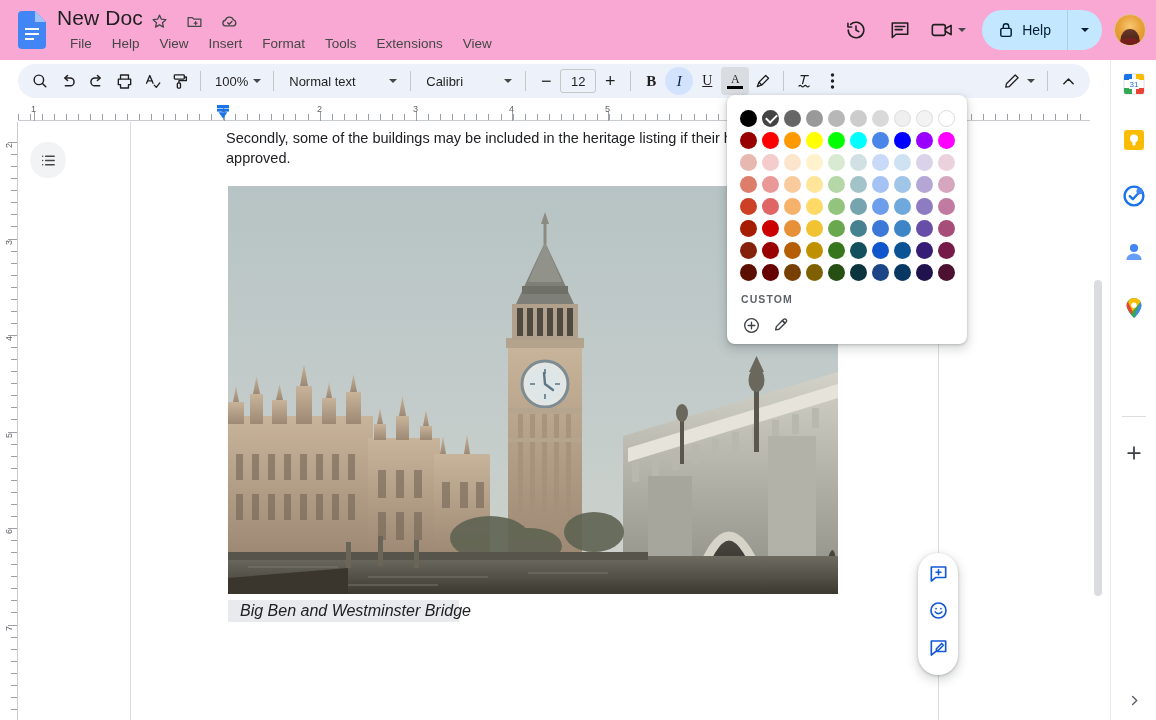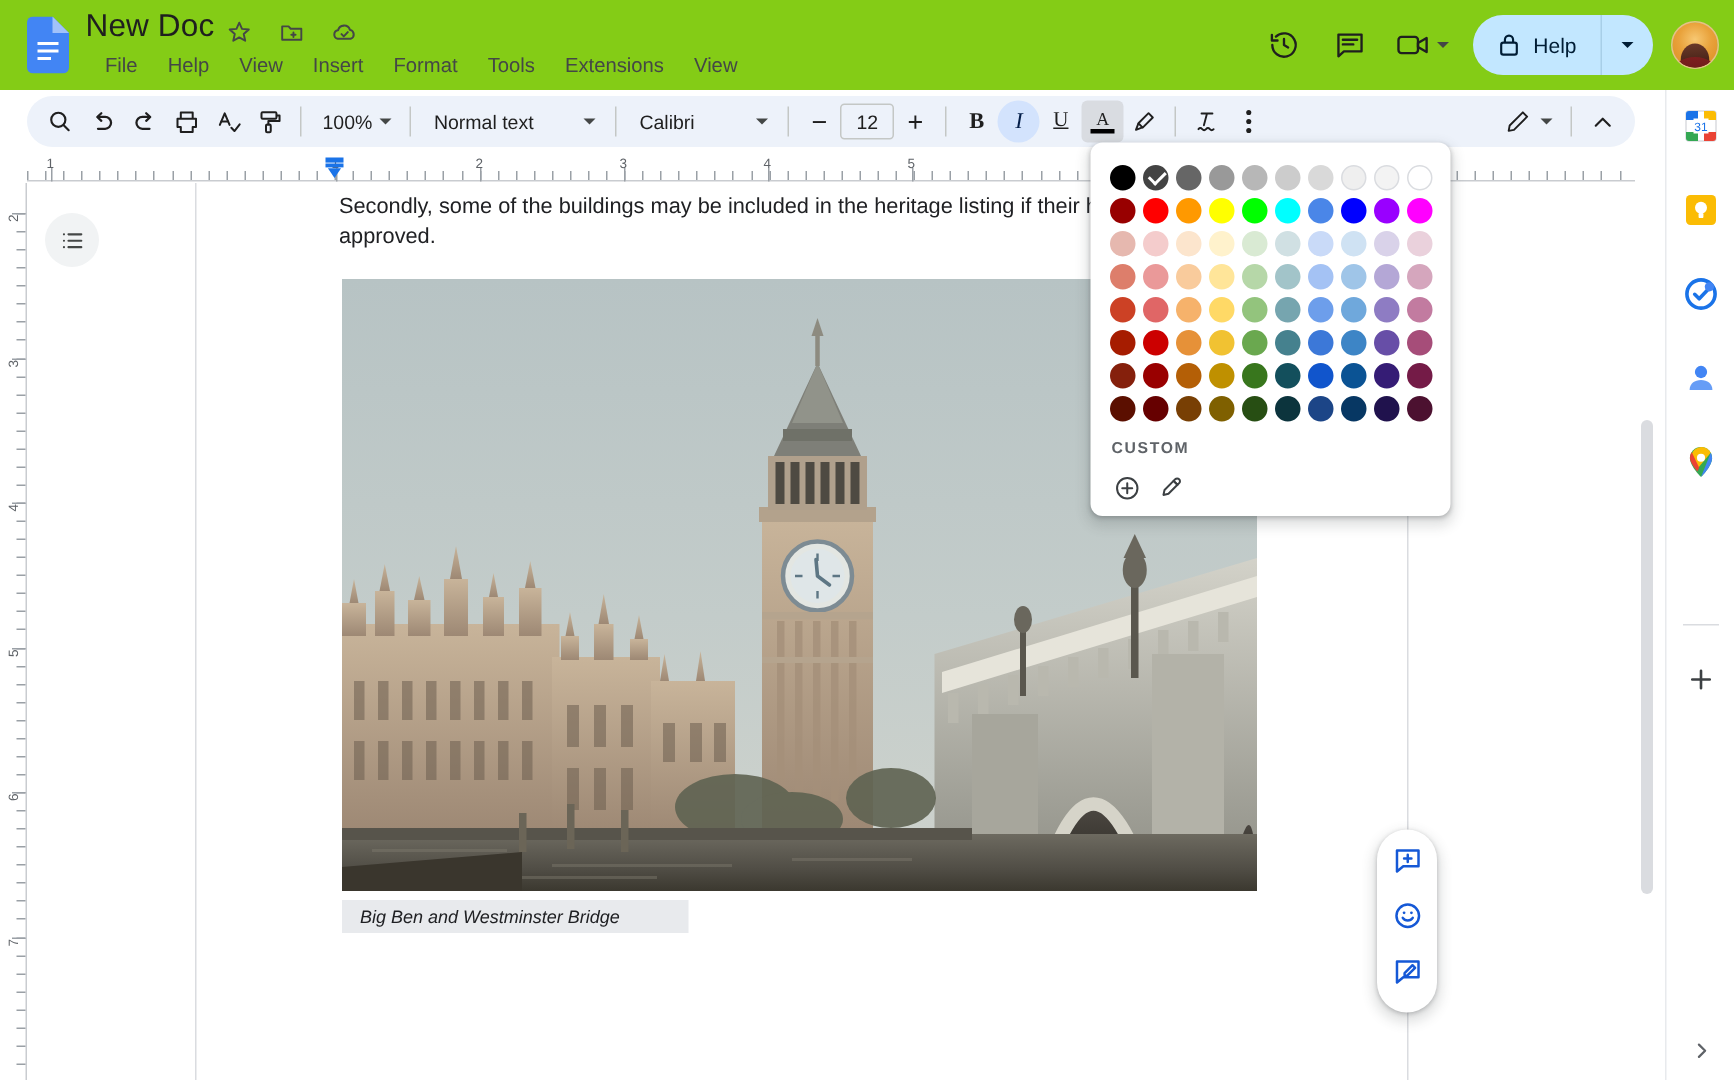--- a/index.html
+++ b/index.html
@@ -5,21 +5,21 @@
   * { box-sizing: border-box; margin: 0; padding: 0; }
   html, body {
     width: 1156px; height: 720px;
     font-family: "Liberation Sans", sans-serif;
     background: #ffffff;
     overflow: hidden;
   }
   #app { position: relative; width: 1156px; height: 720px; background:#fff; }
 
   
-  .topbar { position:absolute; left:0; top:0; width:1156px; height:60px; background:#84cc16; }
+  .topbar { position:absolute; left:0; top:0; width:1156px; height:60px; background:#f9a8d4; }
   .docs-logo { position:absolute; left:18px; top:11px; width:28px; height:38px; }
   .doc-title {
     position:absolute; left:57px; top:6px;
     font-size:21px; color:#1f1f1f; letter-spacing:0.1px;
     white-space:nowrap;
   }
   .title-icons { position:absolute; left:148px; top:10px; display:flex; gap:13px; align-items:center;}
   .ticon { width:22px; height:22px; display:flex; align-items:center; justify-content:center; cursor:pointer; }
   .menubar { position:absolute; left:60px; top:33px; display:flex; gap:0px; }
   .menu-item {
@@ -106,21 +106,21 @@
     font-size:14.5px; line-height:20px; color:#202124;
   }
   .doc-img {
     position:absolute; left:228px; top:186px; width:610px; height:408px;
     overflow:hidden; background:#b9c2c4;
   }
   .caption {
     position:absolute; left:228px; top:600px; width:231px; height:22px;
     background:#e8eaed; display:flex; align-items:center; padding-left:12px;
   }
-  .caption span { font-size:12px; font-style:italic; color:#202124; white-space:nowrap; }
+  .caption span { font-size:16px; font-style:italic; color:#202124; white-space:nowrap; }
 
   
   .vscroll { position:absolute; left:1094px; top:280px; width:8px; height:316px; background:#dadce0; border-radius:4px; cursor:pointer;}
 
   
   .fabs {
     position:absolute; left:918px; top:553px; width:40px; height:122px;
     background:#fff; border-radius:20px; box-shadow:0 1px 3px rgba(60,64,67,.3),0 4px 8px 3px rgba(60,64,67,.15);
     display:flex; flex-direction:column; align-items:center; padding-top:5px; gap:7px;
   }

